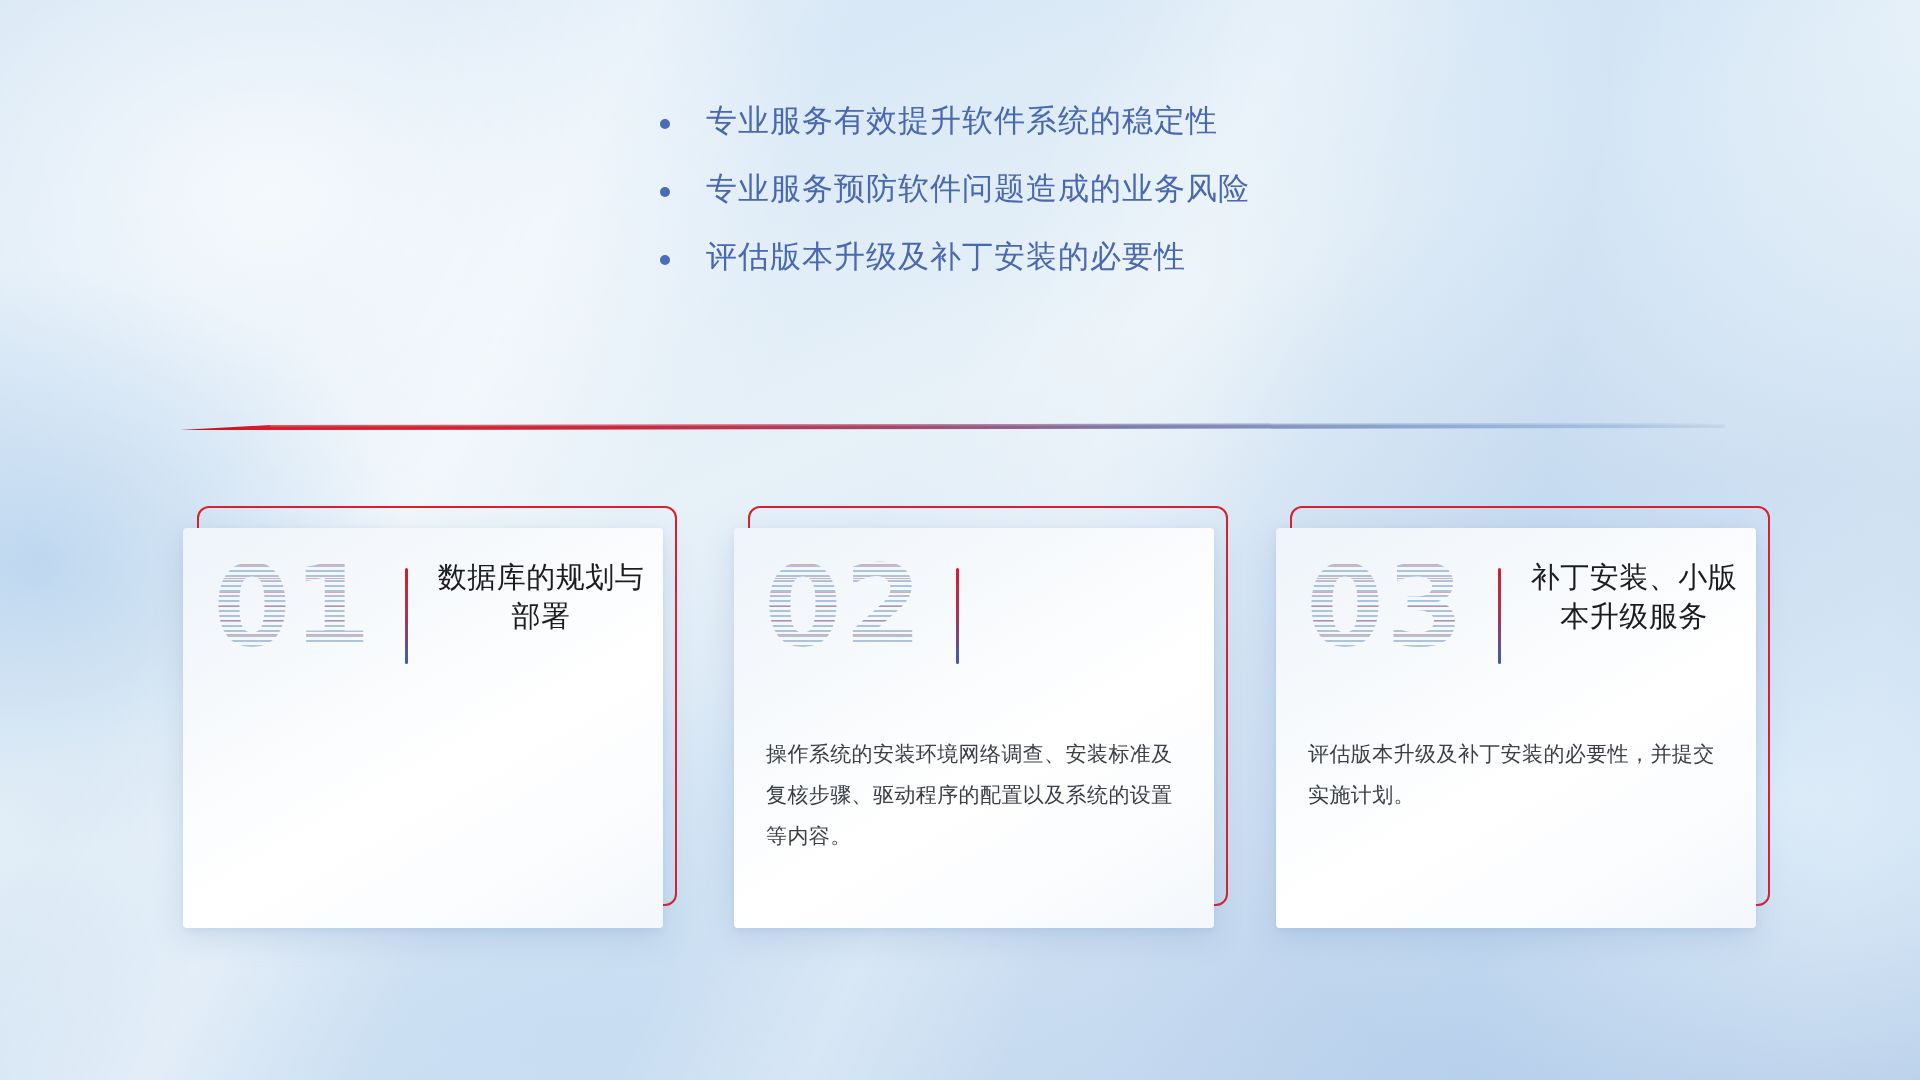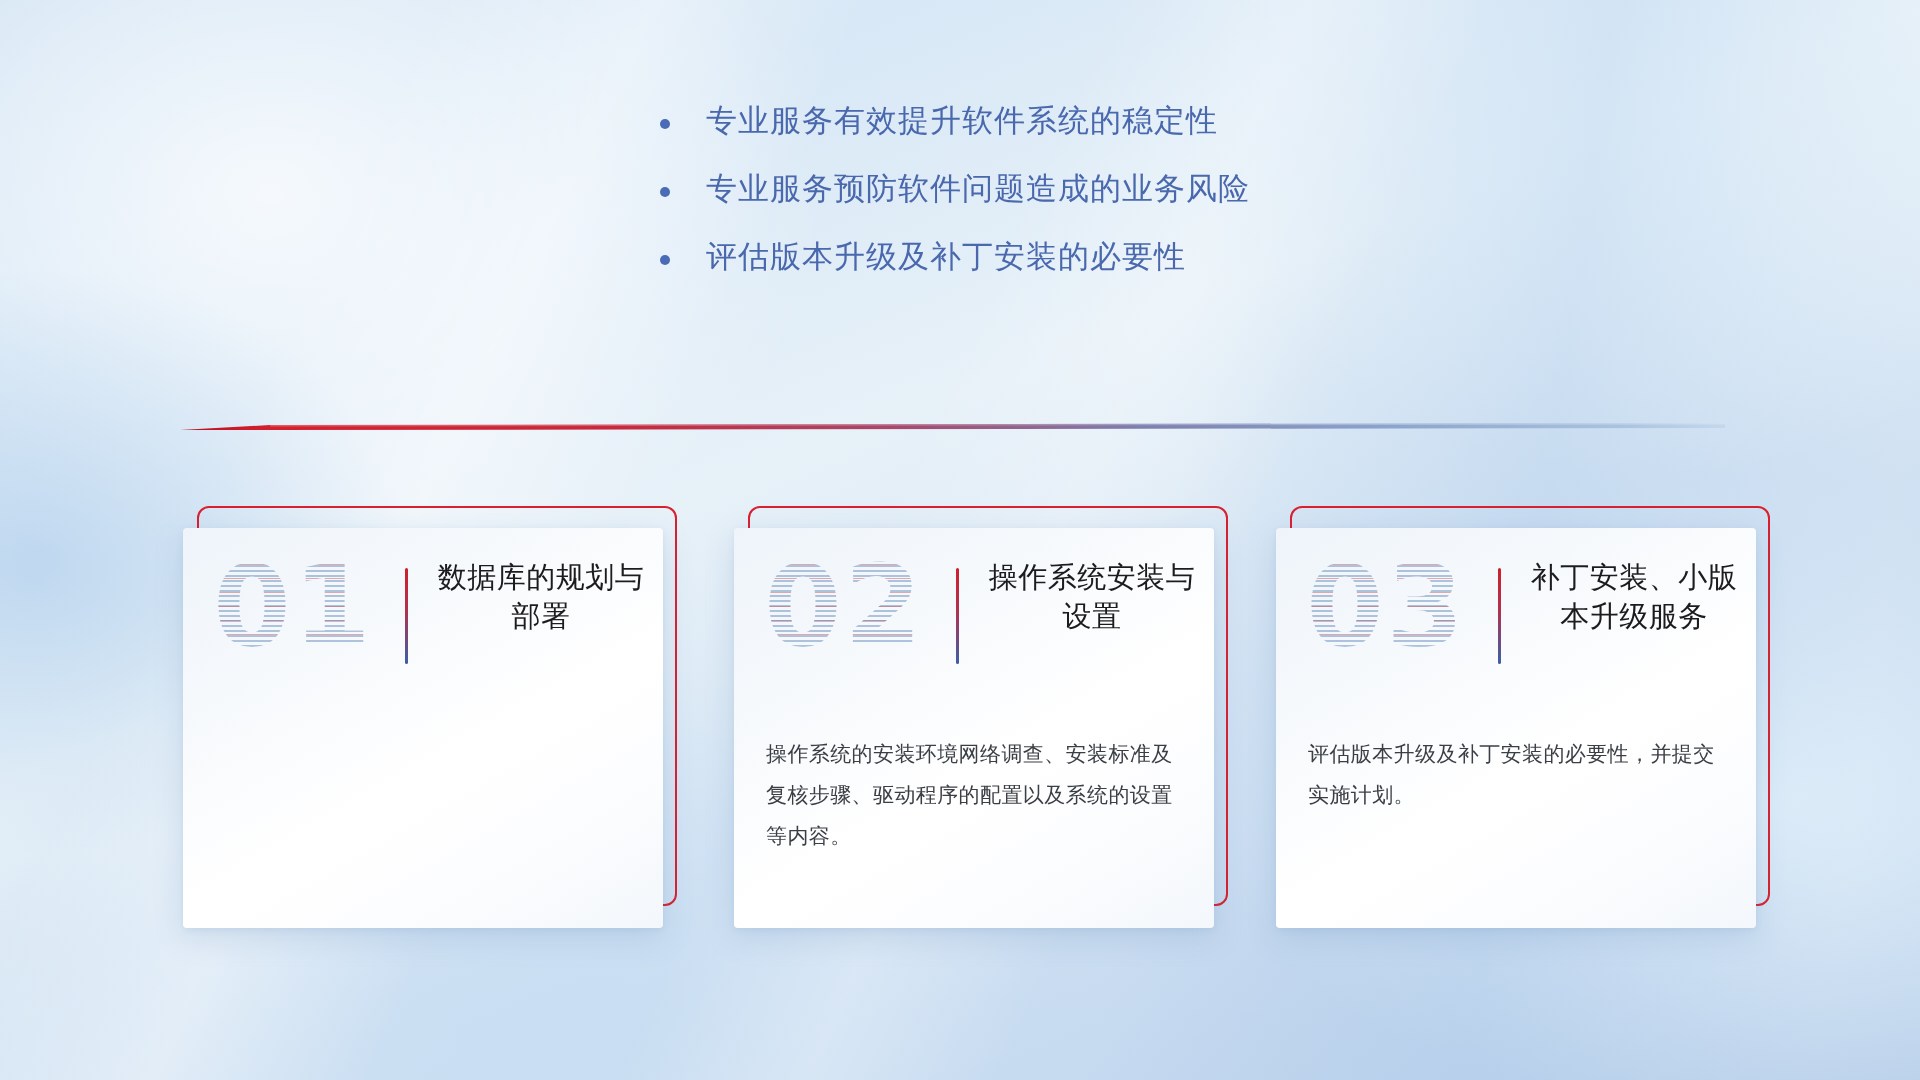--- a/index.html
+++ b/index.html
@@ -182,21 +182,20 @@
       </div>
     </div>
 
     <div class="card c2">
       <div class="card-accent"></div>
       <div class="card-body">
         <div class="card-head">
           <div class="num-ghost">02</div>
           <div class="num-ghost-tint">02</div>
           <div class="head-bar"></div>
-          <div class="card-title">操作系统安装与设置</div>
         </div>
         <div class="card-desc">操作系统的安装环境网络调查、安装标准及复核步骤、驱动程序的配置以及系统的设置等内容。</div>
       </div>
     </div>
 
     <div class="card c3">
       <div class="card-accent"></div>
       <div class="card-body">
         <div class="card-head">
           <div class="num-ghost">03</div>

